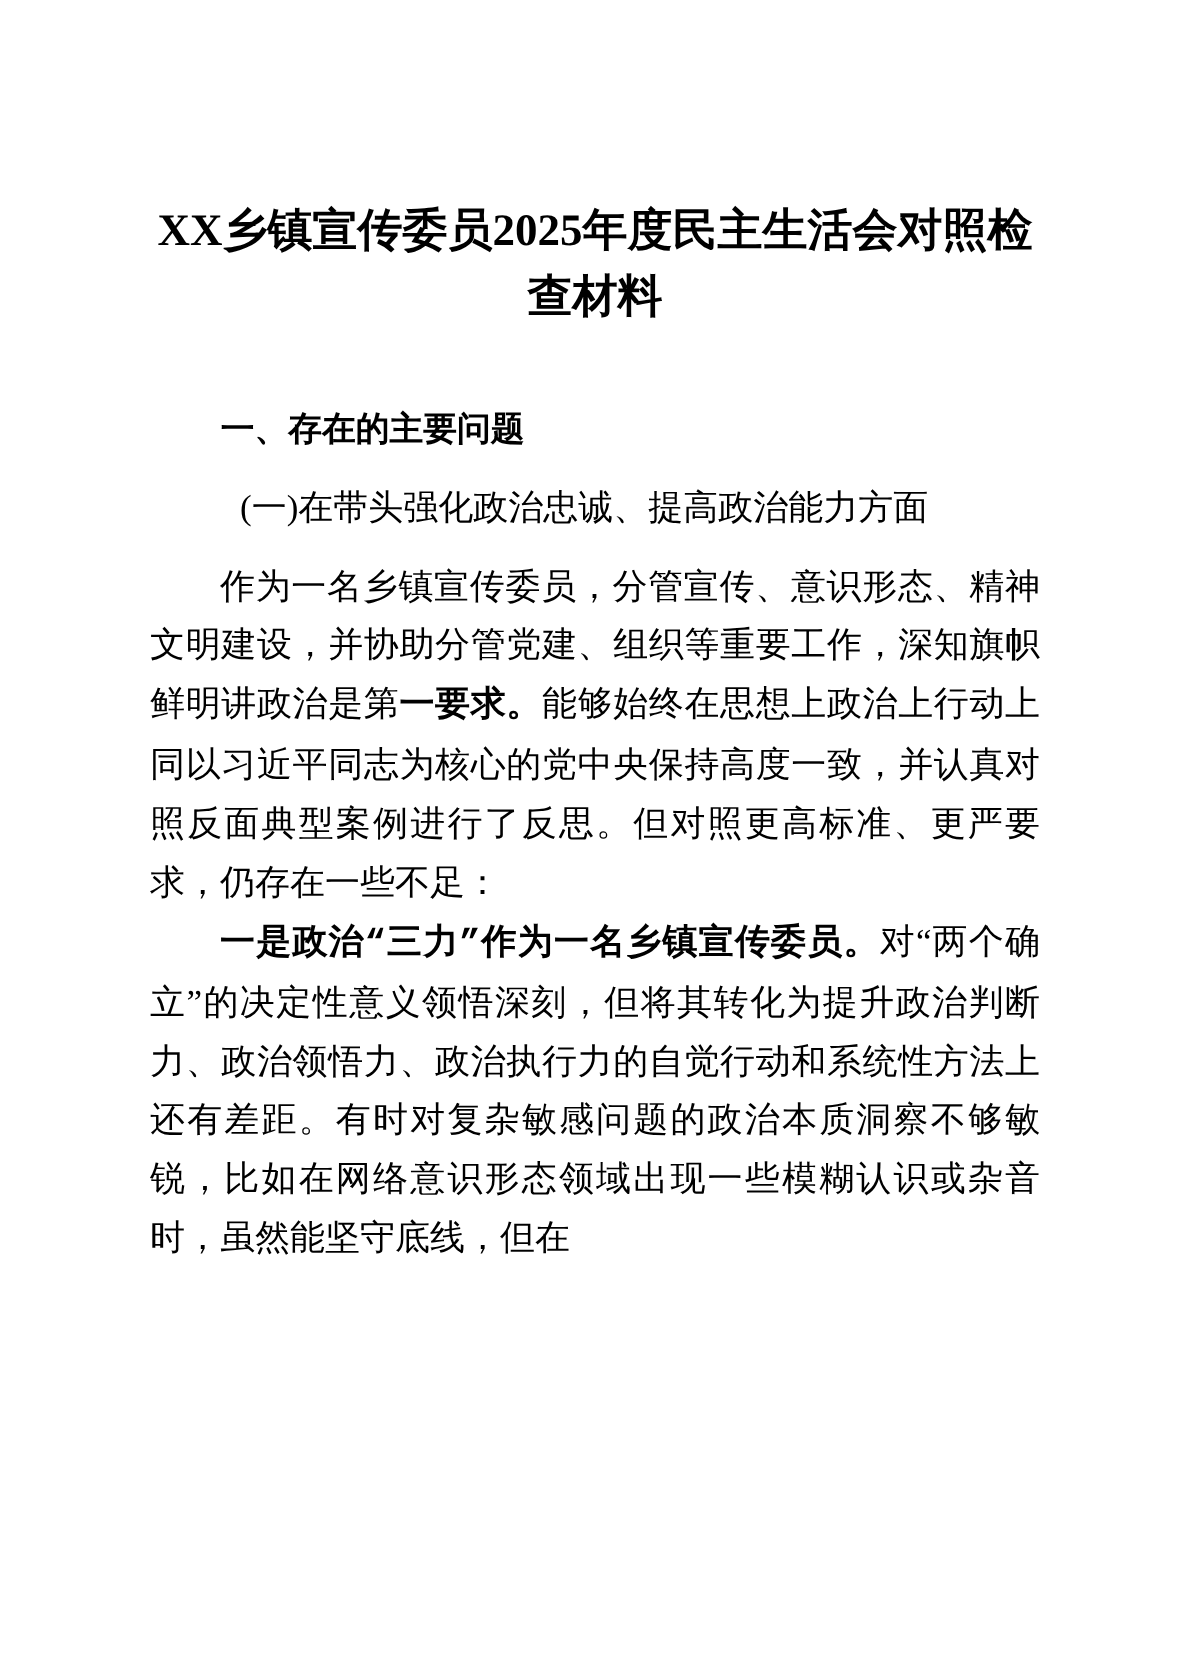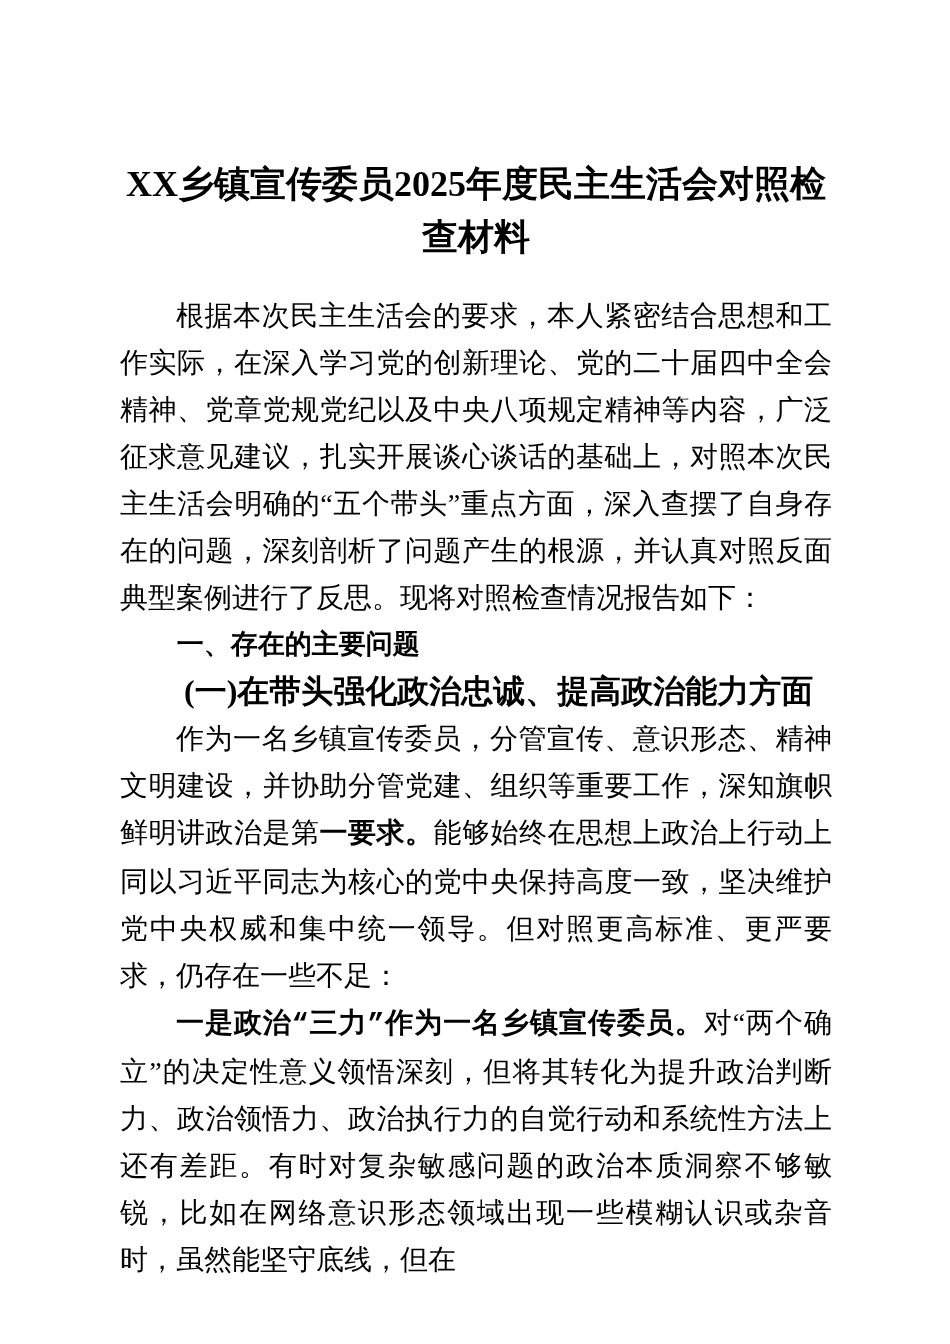--- a/index.html
+++ b/index.html
@@ -16,61 +16,60 @@
     padding: 158px 118px 60px 120px;
     color: #000000;
     overflow: hidden;
   }
   .title {
     font-family: "Liberation Serif", "DejaVu Serif", serif;
     font-weight: bold;
     font-size: 36px;
     line-height: 53px;
     text-align: center;
-    margin: 0 0 28px 0;
+    margin: 0 0 56px 0;
   }
   .para {
     font-family: "Liberation Serif", "DejaVu Serif", serif;
     font-size: 28px;
     line-height: 47px;
     text-align: justify;
     text-indent: 2em;
     margin: 0;
   }
   .heading1 {
     font-family: "Liberation Sans", "DejaVu Sans", sans-serif;
     font-weight: bold;
     font-size: 27px;
     line-height: 47px;
     text-indent: 2.1em;
     margin: 0;
   }
   .heading2 {
     font-family: "Liberation Serif", "DejaVu Serif", serif;
-    font-weight: bold;
-    font-size: 32px;
+    font-weight: normal;
+    font-size: 28px;
     line-height: 47px;
     text-indent: 2em;
-    margin: 0;
+    margin: 16px;
   }
   .bold {
     font-weight: bold;
     font-family: Liberation Mono, monospace;
   }
 </style>
 </head>
 <body>
 
 <div class="page">
 
   <h1 class="title">XX乡镇宣传委员2025年度民主生活会对照检查材料</h1>
 
-  <p class="para">根据本次民主生活会的要求，本人紧密结合思想和工作实际，在深入学习党的创新理论、党的二十届四中全会精神、党章党规党纪以及中央八项规定精神等内容，广泛征求意见建议，扎实开展谈心谈话的基础上，对照本次民主生活会明确的“五个带头”重点方面，深入查摆了自身存在的问题，深刻剖析了问题产生的根源，并认真对照反面典型案例进行了反思。现将对照检查情况报告如下：</p>
 
   <p class="heading1">一、存在的主要问题</p>
 
   <p class="heading2">(一)在带头强化政治忠诚、提高政治能力方面</p>
 
-  <p class="para"><span>作为一名乡镇宣传委员，分管宣传、意识形态、精神文明建设，并协助分管党建、组织等重要工作，深知旗帜鲜明讲政治是第</span><span class="bold">一要求。</span><span>能够始终在思想上政治上行动上同以习近平同志为核心的党中央保持高度一致，坚决维护党中央权威和集中统一领导。但对照更高标准、更严要求，仍存在一些不足：</span></p>
+  <p class="para"><span>作为一名乡镇宣传委员，分管宣传、意识形态、精神文明建设，并协助分管党建、组织等重要工作，深知旗帜鲜明讲政治是第</span><span class="bold">一要求。</span><span>能够始终在思想上政治上行动上同以习近平同志为核心的党中央保持高度一致，并认真对照反面典型案例进行了反思。但对照更高标准、更严要求，仍存在一些不足：</span></p>
 
   <p class="para"><span class="bold">一是政治“三力”作为一名乡镇宣传委员。</span><span>对“两个确立”的决定性意义领悟深刻，但将其转化为提升政治判断力、政治领悟力、政治执行力的自觉行动和系统性方法上还有差距。有时对复杂敏感问题的政治本质洞察不够敏锐，比如在网络意识形态领域出现一些模糊认识或杂音时，虽然能坚守底线，但在</span></p>
 
 </div>
 
 </body></html>

